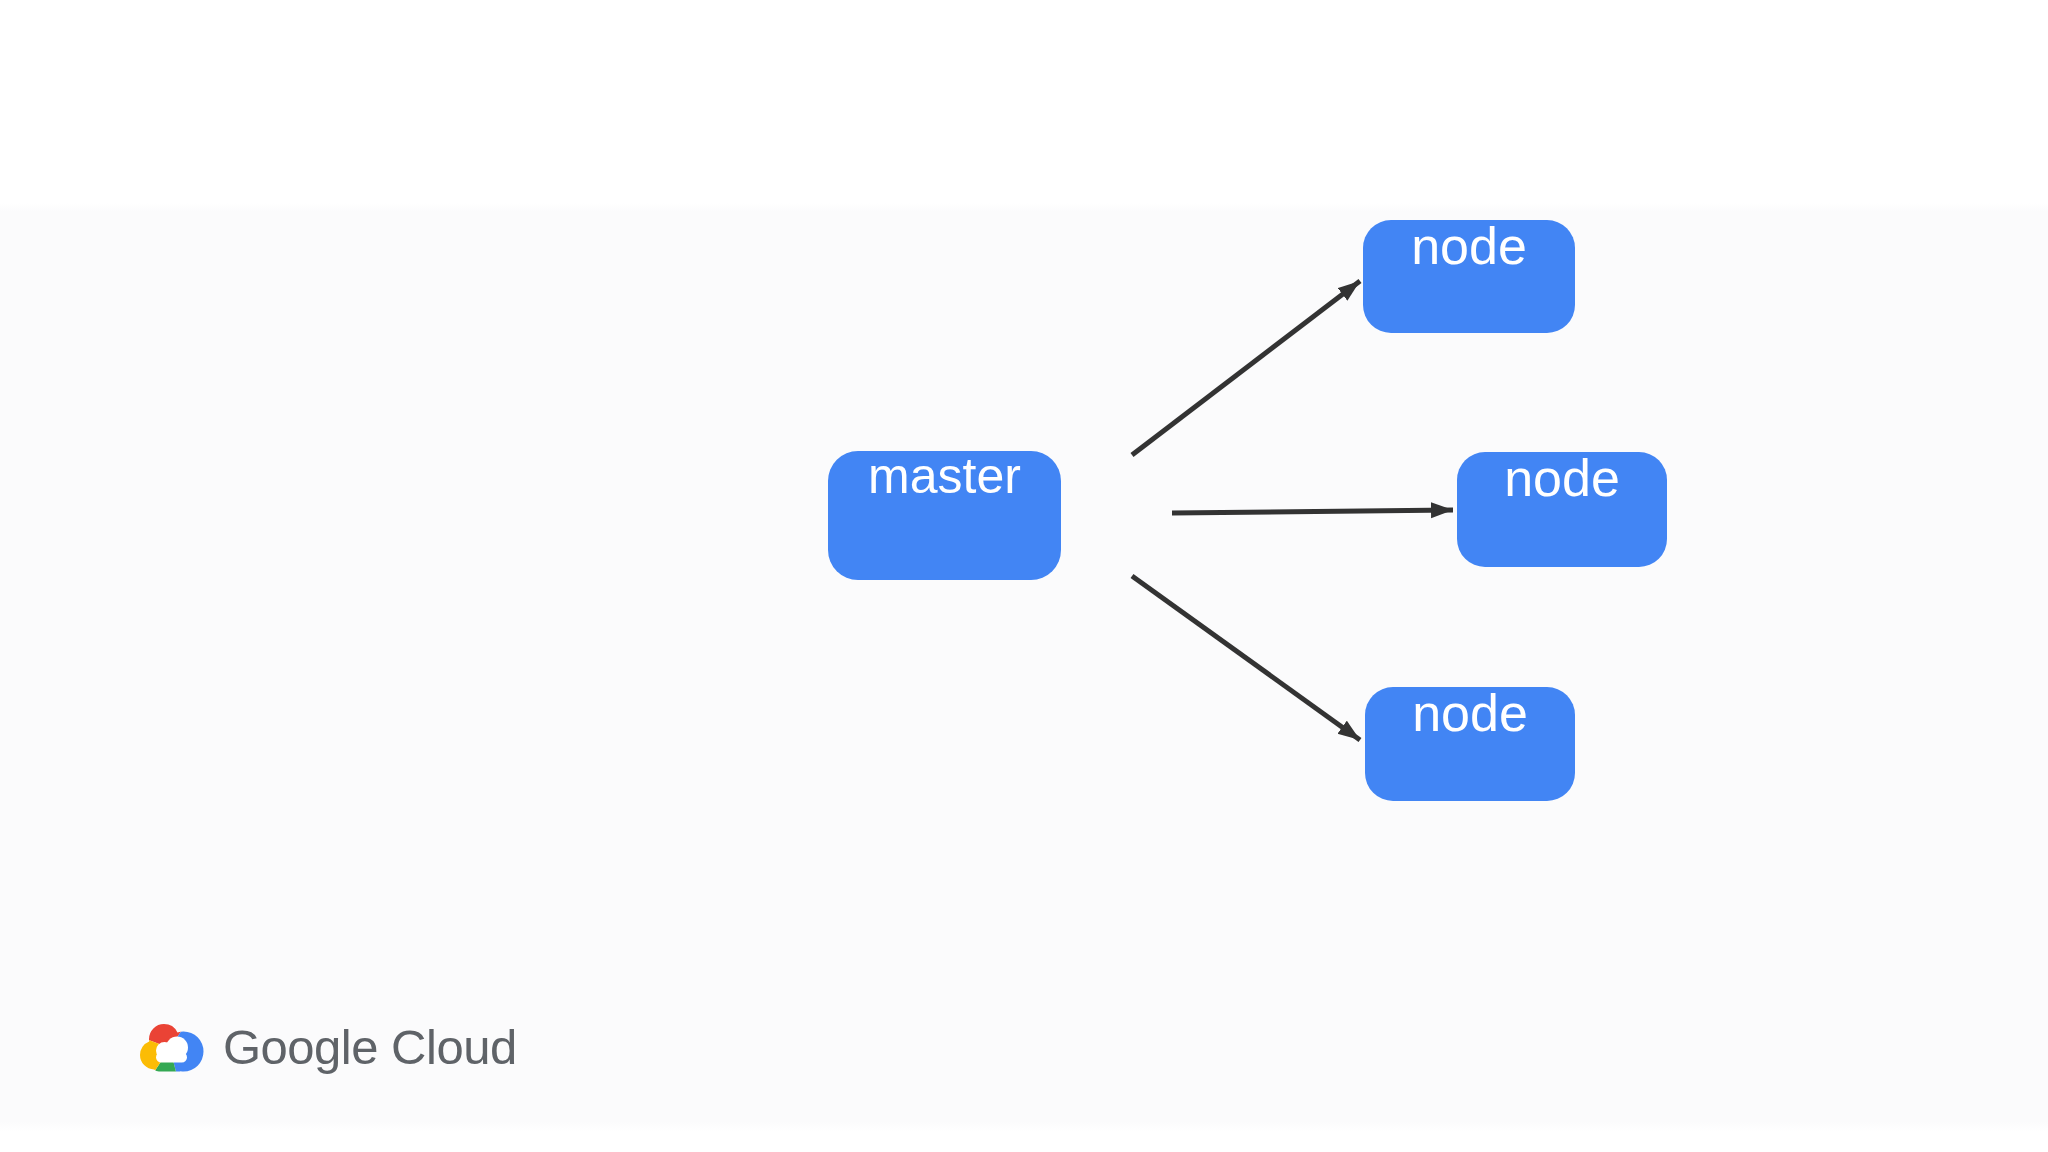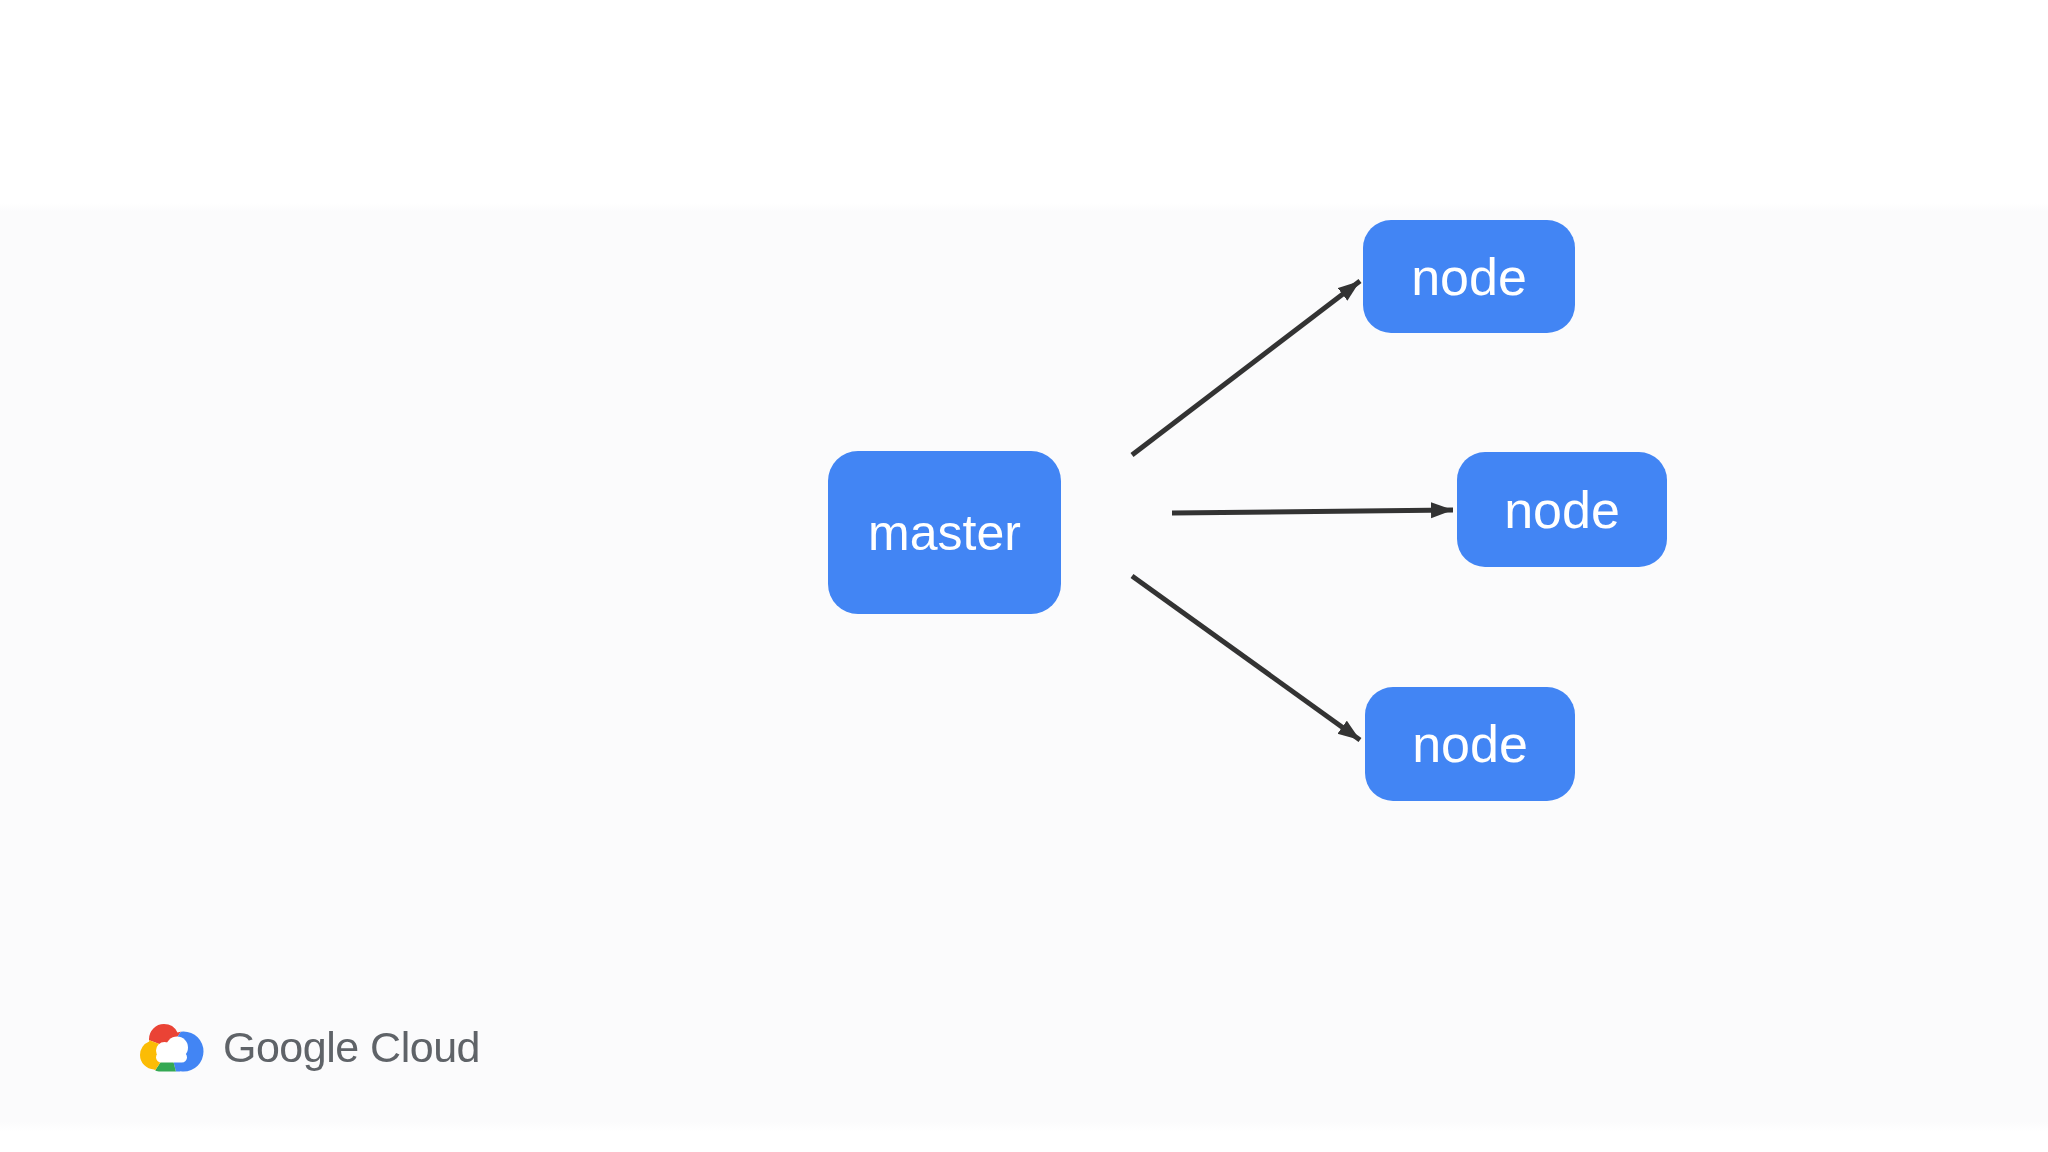--- a/index.html
+++ b/index.html
@@ -23,32 +23,31 @@
     top: 180px;
     font-size: 74px;
     font-weight: 700;
     letter-spacing: -1px;
     color: var(--title, #3C7CE8);
   }
 
   .box {
     position: absolute;
     display: flex;
-    align-items: center;
     justify-content: center;
     background: var(--box, #4285F4);
     color: var(--box-text, #ffffff);
     border-radius: 28px;
     font-weight: 400;
   }
   .box .box-label { line-height: 1; }
 
   .box-master {
     left: 828px; top: 451px;
-    width: 233px; height: 163px;
+    width: 233px; height: 129px;
     border-radius: 30px;
     font-size: 50px;
   }
   .box-node-1 { left: 1363px; top: 220px; width: 212px; height: 113px; font-size: 52px; }
   .box-node-2 { left: 1457px; top: 452px; width: 210px; height: 115px; font-size: 52px; }
   .box-node-3 { left: 1365px; top: 687px; width: 210px; height: 114px; font-size: 52px; }
 
   .arrows-layer {
     position: absolute;
     left: 0; top: 0;
@@ -59,21 +58,21 @@
   .footer-logo {
     position: absolute;
     left: 138px; top: 1016px;
     height: 62px;
     display: flex;
     align-items: center;
     gap: 19px;
   }
   .logo-icon { width: 66px; height: 54px; display: block; }
   .logo-text {
-    font-size: 43px;
+    font-size: 49px;
     letter-spacing: -0.5px;
     color: var(--logo-text, #5F6368);
     white-space: nowrap;
   }
 </style>
 </head>
 <body>
 
 <div class="slide">
 

